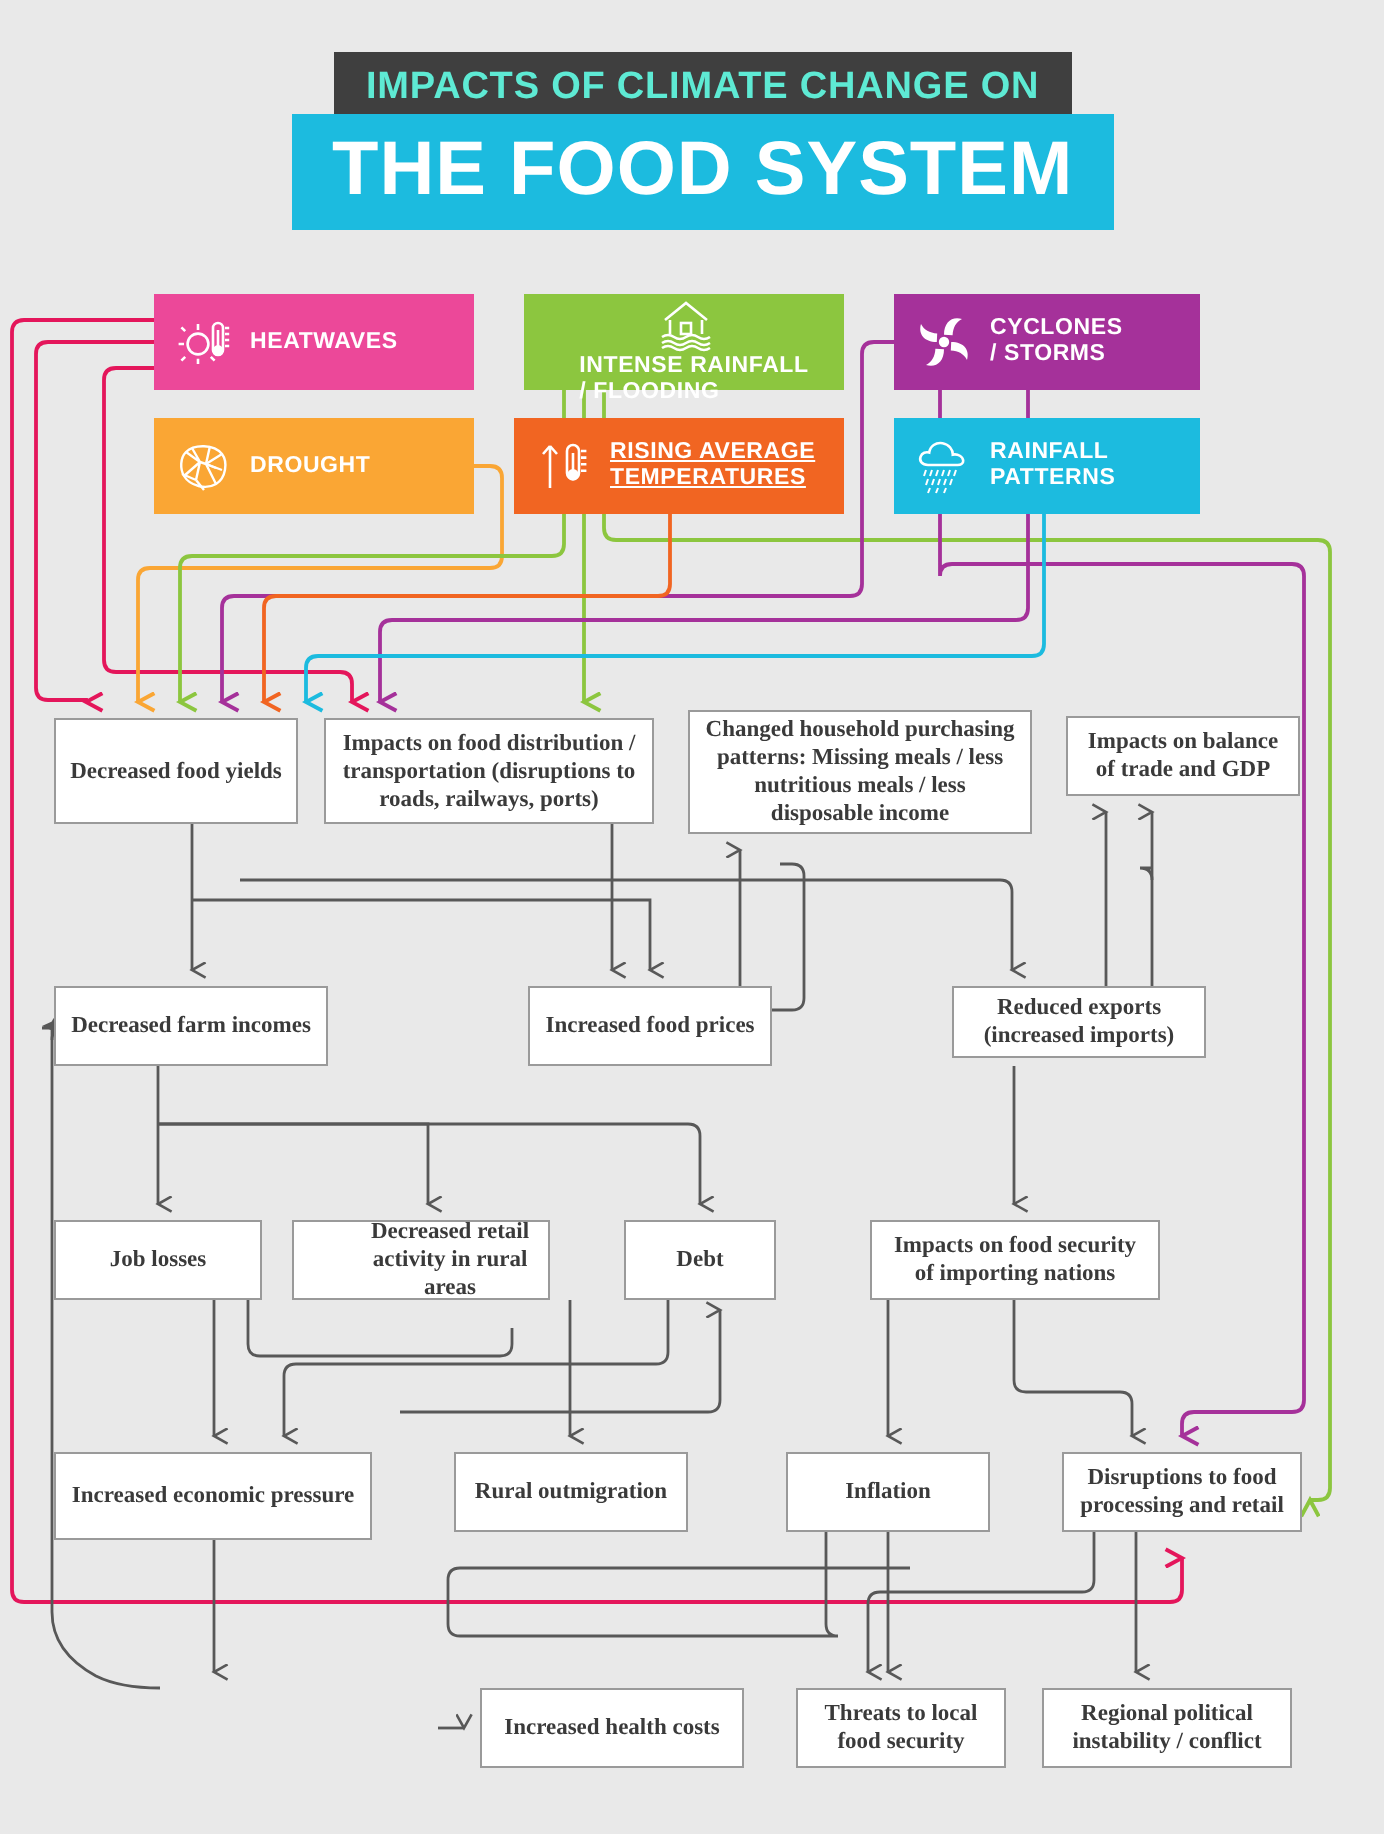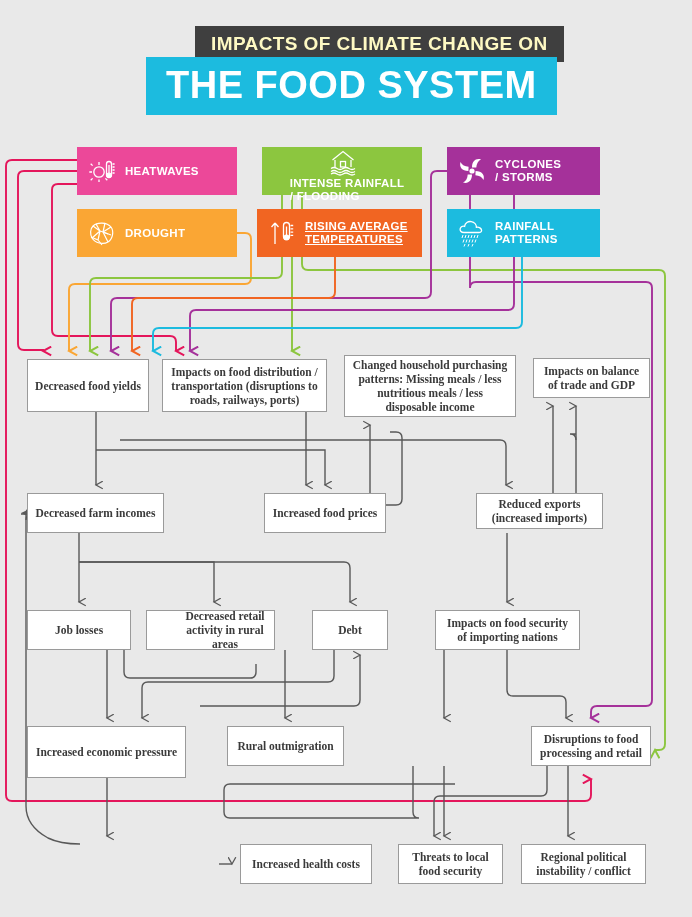--- a/index.html
+++ b/index.html
@@ -9,26 +9,25 @@
     font-family:"Liberation Sans",sans-serif;
     overflow:hidden;
     position:relative;
   }
   #root{position:relative;width:692px;height:917px;}
 
   
   .title-wrap{position:absolute;left:0;top:0;width:692px;}
   .title-top{
     position:absolute;left:167px;top:26px;
-    background:#3f3f3f;color:#fef9c3;
+    background:#3f3f3f;color:#5eead4;
     font-family:"Liberation Sans",sans-serif;
     font-weight:bold;font-size:19px;letter-spacing:0.4px;
     padding:7px 16px 7px 16px;
     white-space:nowrap;
-    margin-left:28px;
   }
   .title-main{
     position:absolute;left:146px;top:57px;
     background:#1cbbdf;color:#ffffff;
     font-family:"Liberation Sans",sans-serif;
     font-weight:bold;font-size:38px;letter-spacing:0.5px;
     padding:6px 20px 8px 20px;
     white-space:nowrap;
     line-height:44px;
   }
@@ -298,26 +297,29 @@
   <div class="node" style="left:146px;top:610px;width:129px;height:40px;padding-left:35px;">
     <span>Decreased retail activity in rural areas</span>
   </div>
   <div class="node" style="left:312px;top:610px;width:76px;height:40px;">
     <span>Debt</span>
   </div>
   <div class="node" style="left:435px;top:610px;width:145px;height:40px;">
     <span>Impacts on food security of importing nations</span>
   </div>
 
-  <div class="node" style="left:27px;top:726px;width:159px;height:52px;">
+  <div class="node" style="left:27px;top:726px;width:159px;height:44px;">
     <span>Increased economic pressure</span>
   </div>
   <div class="node" style="left:227px;top:726px;width:117px;height:40px;">
     <span>Rural outmigration</span>
   </div>
+  <div class="node" style="left:393px;top:726px;width:102px;height:40px;">
+    <span>Inflation</span>
+  </div>
   <div class="node" style="left:531px;top:726px;width:120px;height:40px;">
     <span>Disruptions to food processing and retail</span>
   </div>
 
   <div class="node" style="left:240px;top:844px;width:132px;height:40px;">
     <span>Increased health costs</span>
   </div>
   <div class="node" style="left:398px;top:844px;width:105px;height:40px;">
     <span>Threats to local food security</span>
   </div>

